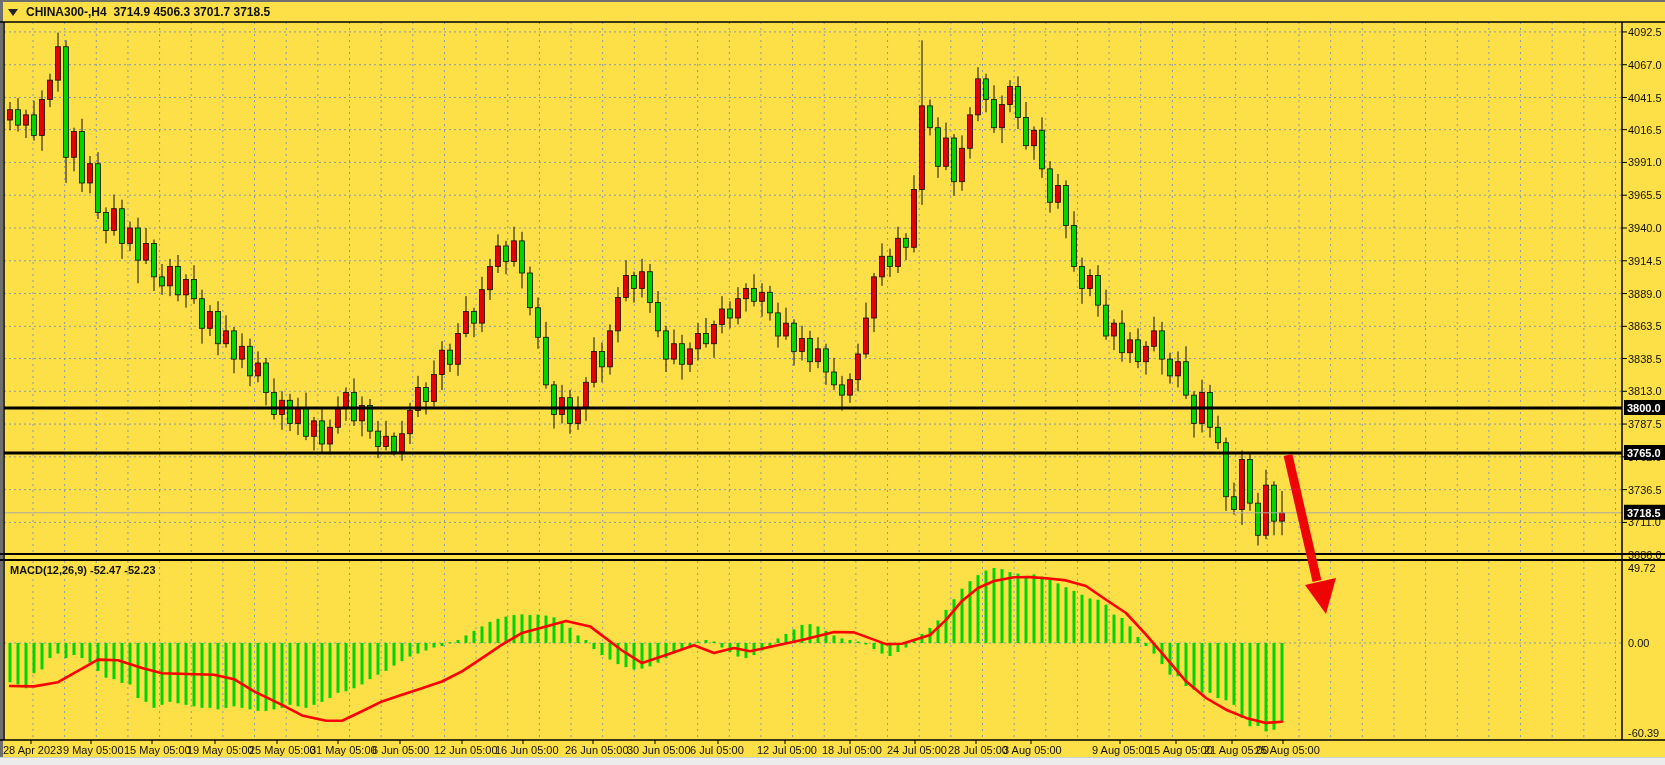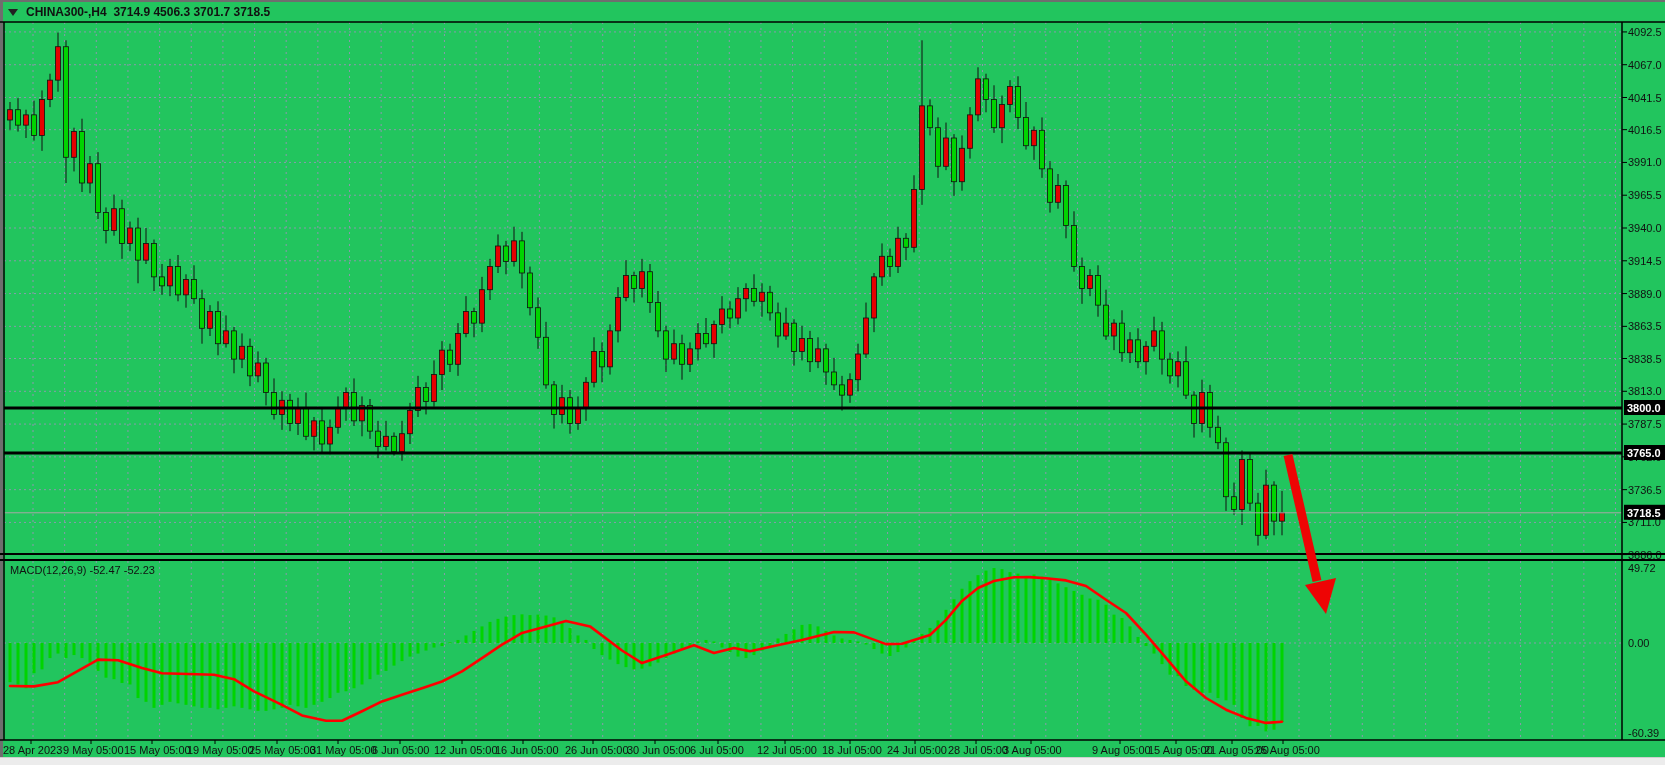--- a/index.html
+++ b/index.html
@@ -1,24 +1,24 @@
 <!DOCTYPE html>
 <html><head>
 <meta charset="utf-8">
 <style>
   html,body{margin:0;padding:0;background:#ffffff;}
-  #stage{position:relative;width:1665px;height:765px;background:#22c55e;overflow:hidden;
+  #stage{position:relative;width:1665px;height:765px;background:#fde047;overflow:hidden;
          font-family:"Liberation Sans",sans-serif;}
   #frame-left{position:absolute;left:0;top:0;width:3px;height:765px;background:#6e6e6e;}
   #frame-top{position:absolute;left:0;top:0;width:1665px;height:2px;background:#6e6e6e;}
   #header{position:absolute;left:8px;top:4px;height:16px;display:flex;align-items:center;
           font-size:12px;font-weight:700;color:#111;white-space:pre;}
   #dd-tri{width:0;height:0;border-left:5px solid transparent;border-right:5px solid transparent;
           border-top:7px solid #222;margin-right:8px;display:inline-block;}
-  #macd-label{position:absolute;left:10px;top:564px;font-size:11px;font-weight:400;color:#111;white-space:pre;}
+  #macd-label{position:absolute;left:10px;top:564px;font-size:11px;font-weight:700;color:#111;white-space:pre;}
   #bottom-strip{position:absolute;left:0;top:757px;width:1665px;height:8px;background:#ececec;border-top:1px solid #cfcfcf;}
   svg text{font-family:"Liberation Sans",sans-serif;}
 </style>
 </head>
 <body>
 
 <div id="stage">
   <div id="frame-top"></div>
   <div id="frame-left"></div>
 

